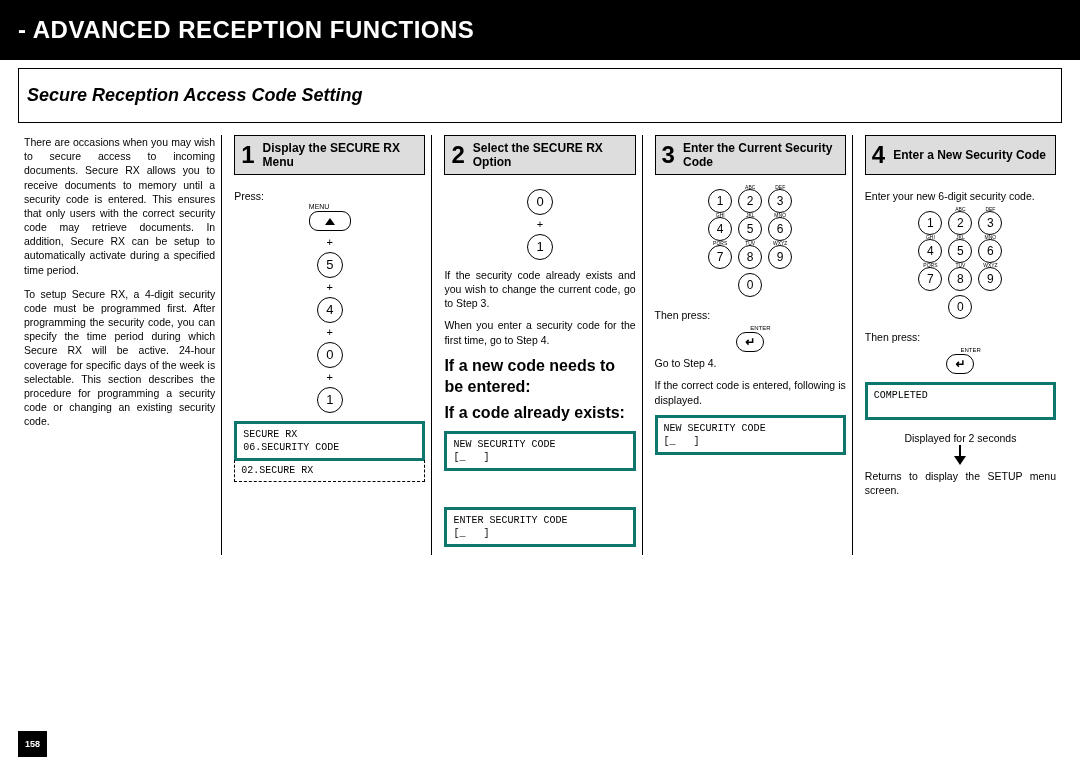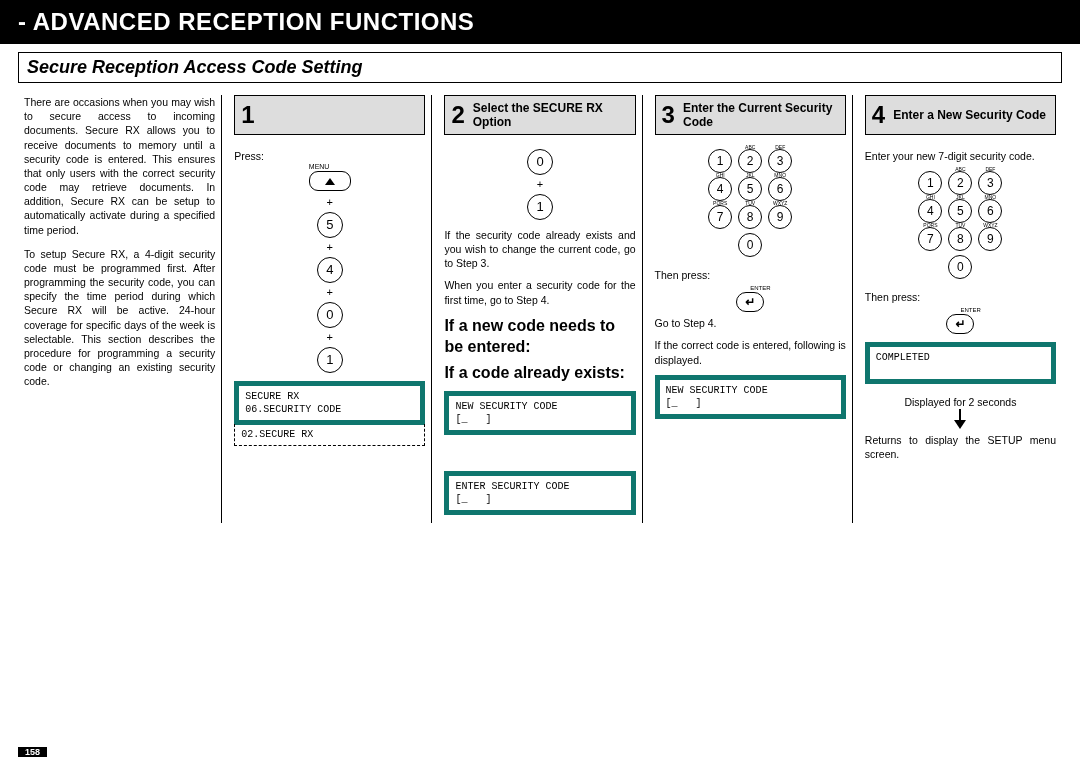--- a/index.html
+++ b/index.html
@@ -10,30 +10,30 @@
     width: 1080px;
     height: 763px;
     overflow: hidden;
     box-sizing: border-box;
   }
   .black-bar {
     background: #000;
     color: #fff;
     font-weight: bold;
     font-size: 24px;
-    padding: 8px 18px;
+    padding: 16px 18px;
     letter-spacing: 0.5px;
   }
   .subtitle-bar {
     border: 1px solid #000;
     margin: 8px 18px 12px 18px;
     font-weight: bold;
     font-size: 18px;
     font-style: italic;
-    padding: 4px 8px;
+    padding: 16px 8px;
   }
   .columns {
     display: flex;
     margin: 4px 18px 0 18px;
     gap: 0;
   }
   .col {
     flex: 1;
     font-size: 10.5px;
     line-height: 1.35;
@@ -105,21 +105,21 @@
     font-size: 13px;
   }
   .lcd {
     font-family: "Courier New", monospace;
     font-size: 10px;
     padding: 4px 6px;
     margin: 8px 0;
     white-space: pre;
     line-height: 1.3;
   }
-  .lcd.solid { border: 5px solid #0f766e; }
+  .lcd.solid { border: 3px solid #0f766e; }
   .lcd.halfdashed {
     border-left: 1px dashed #000;
     border-right: 1px dashed #000;
     border-bottom: 1px dashed #000;
   }
   .keypad {
     display: flex;
     flex-direction: column;
     align-items: center;
     gap: 4px;
@@ -138,21 +138,21 @@
   p.just { text-align: justify; margin: 0 0 8px 0; }
   p.small-bold { font-weight: bold; margin: 4px 0 2px 0; font-size: 16px; }
   .page-num {
     position: absolute;
     bottom: 6px;
     left: 18px;
     background: #000;
     color: #fff;
     font-size: 9px;
     font-weight: bold;
-    padding: 0 7px;
+    padding: 8px 7px;
   }
   .arrow-down {
     width:0;height:0;border-left:6px solid transparent;border-right:6px solid transparent;border-top:9px solid #000;
     margin: 4px auto; position: relative;
   }
   .arrow-down::before{
     content:"";position:absolute;top:-20px;left:-1px;width:2px;height:14px;background:#000;
   }
 </style>
 </head>
@@ -165,20 +165,21 @@
 <div class="columns">
 
   <div class="col intro" style="border-left:none;">
     <p>There are occasions when you may wish to secure access to incoming documents. Secure RX allows you to receive documents to memory until a security code is entered. This ensures that only users with the correct security code may retrieve documents. In addition, Secure RX can be setup to automatically activate during a specified time period.</p>
     <p>To setup Secure RX, a 4-digit security code must be programmed first. After programming the security code, you can specify the time period during which Secure RX will be active. 24-hour coverage for specific days of the week is selectable. This section describes the procedure for programming a security code or changing an existing security code.</p>
   </div>
 
   <div class="col">
     <div class="step-header">
       <span class="step-num">1</span>
+      <span class="step-title">Display the SECURE RX Menu</span>
     </div>
     <p class="press">Press:</p>
     <div class="stack">
       <div style="position:relative;">
         <span class="menu-label">MENU</span>
         <div class="menu-btn">
             <div class="arrow-up"></div>
           </div>
       </div>
       <div class="plus">+</div>
@@ -254,21 +255,21 @@
     <p class="just">If the correct code is entered, following is displayed.</p>
     <div class="lcd solid">NEW SECURITY CODE
 [_   ]</div>
   </div>
 
   <div class="col">
     <div class="step-header">
       <span class="step-num">4</span>
       <span class="step-title">Enter a New Security Code</span>
     </div>
-    <p class="just">Enter your new 7-digit security code.</p>
+    <p class="just">Enter your new 6-digit security code.</p>
     <div class="keypad" id="keypad4">
         <div class="key-row">
           <div class="key">1</div>
           <div class="key">2<span class="key-letters">ABC</span></div>
           <div class="key">3<span class="key-letters">DEF</span></div>
         </div>
         <div class="key-row">
           <div class="key">4<span class="key-letters">GHI</span></div>
           <div class="key">5<span class="key-letters">JKL</span></div>
           <div class="key">6<span class="key-letters">MNO</span></div>

